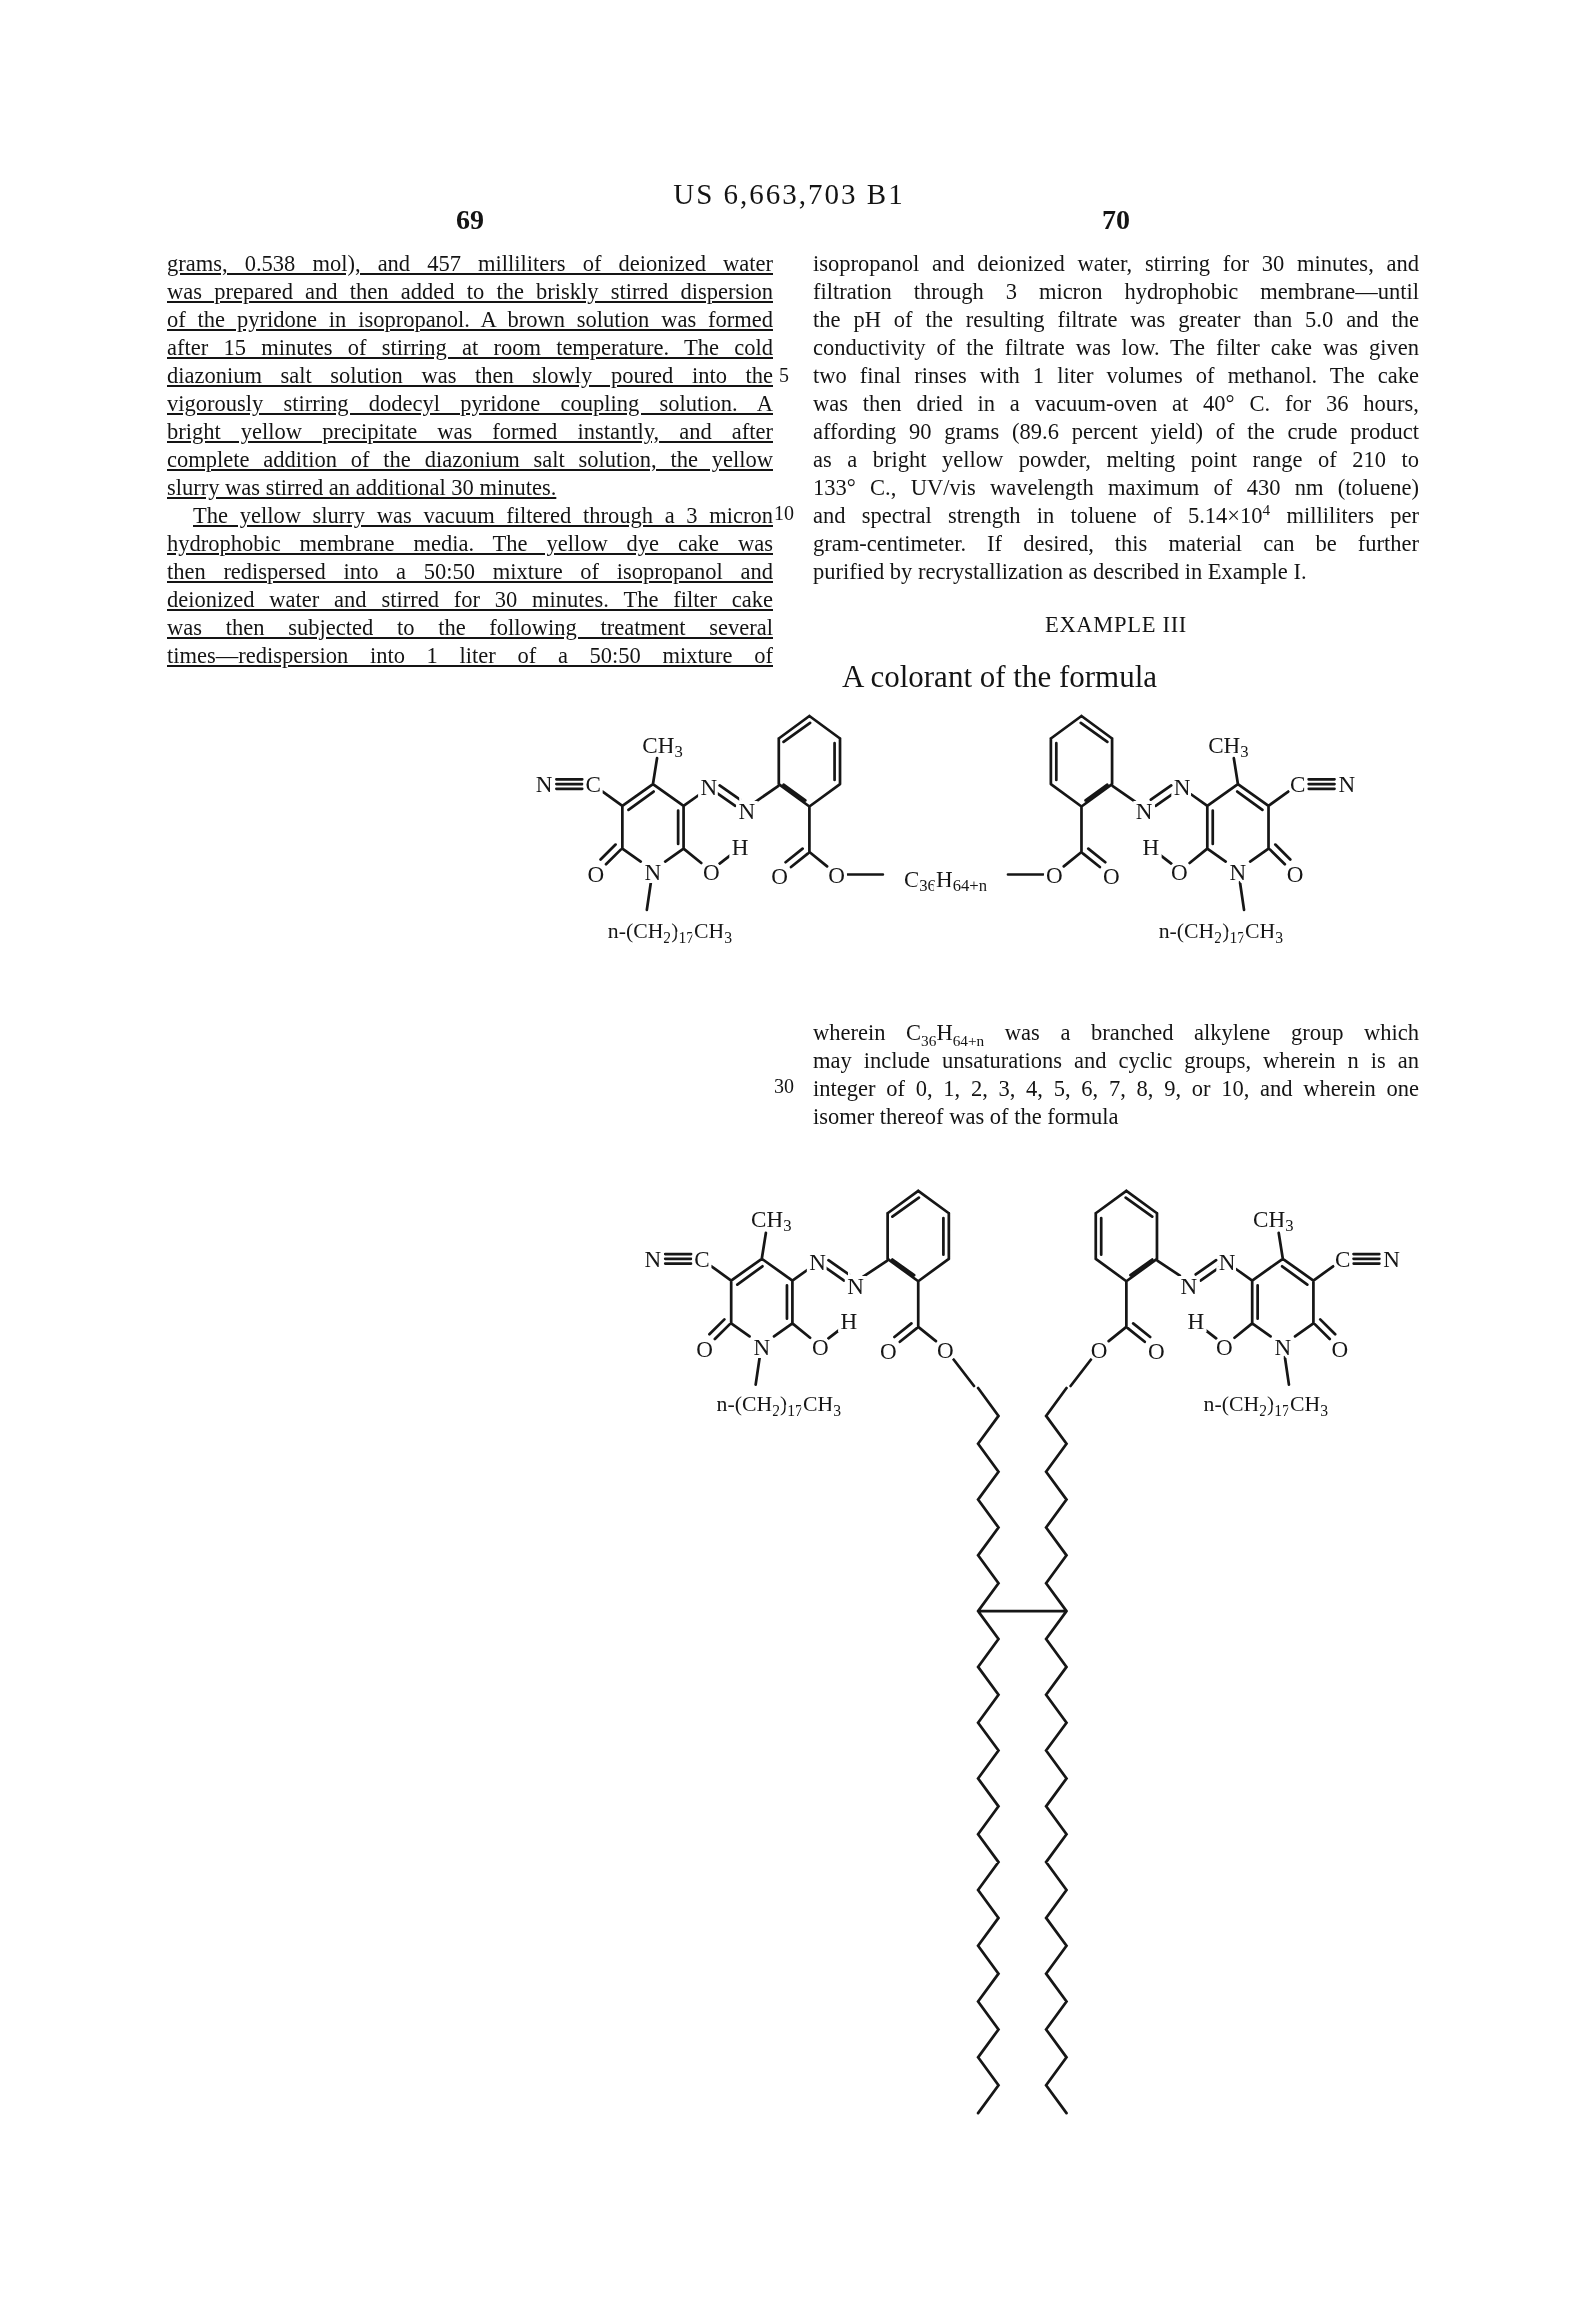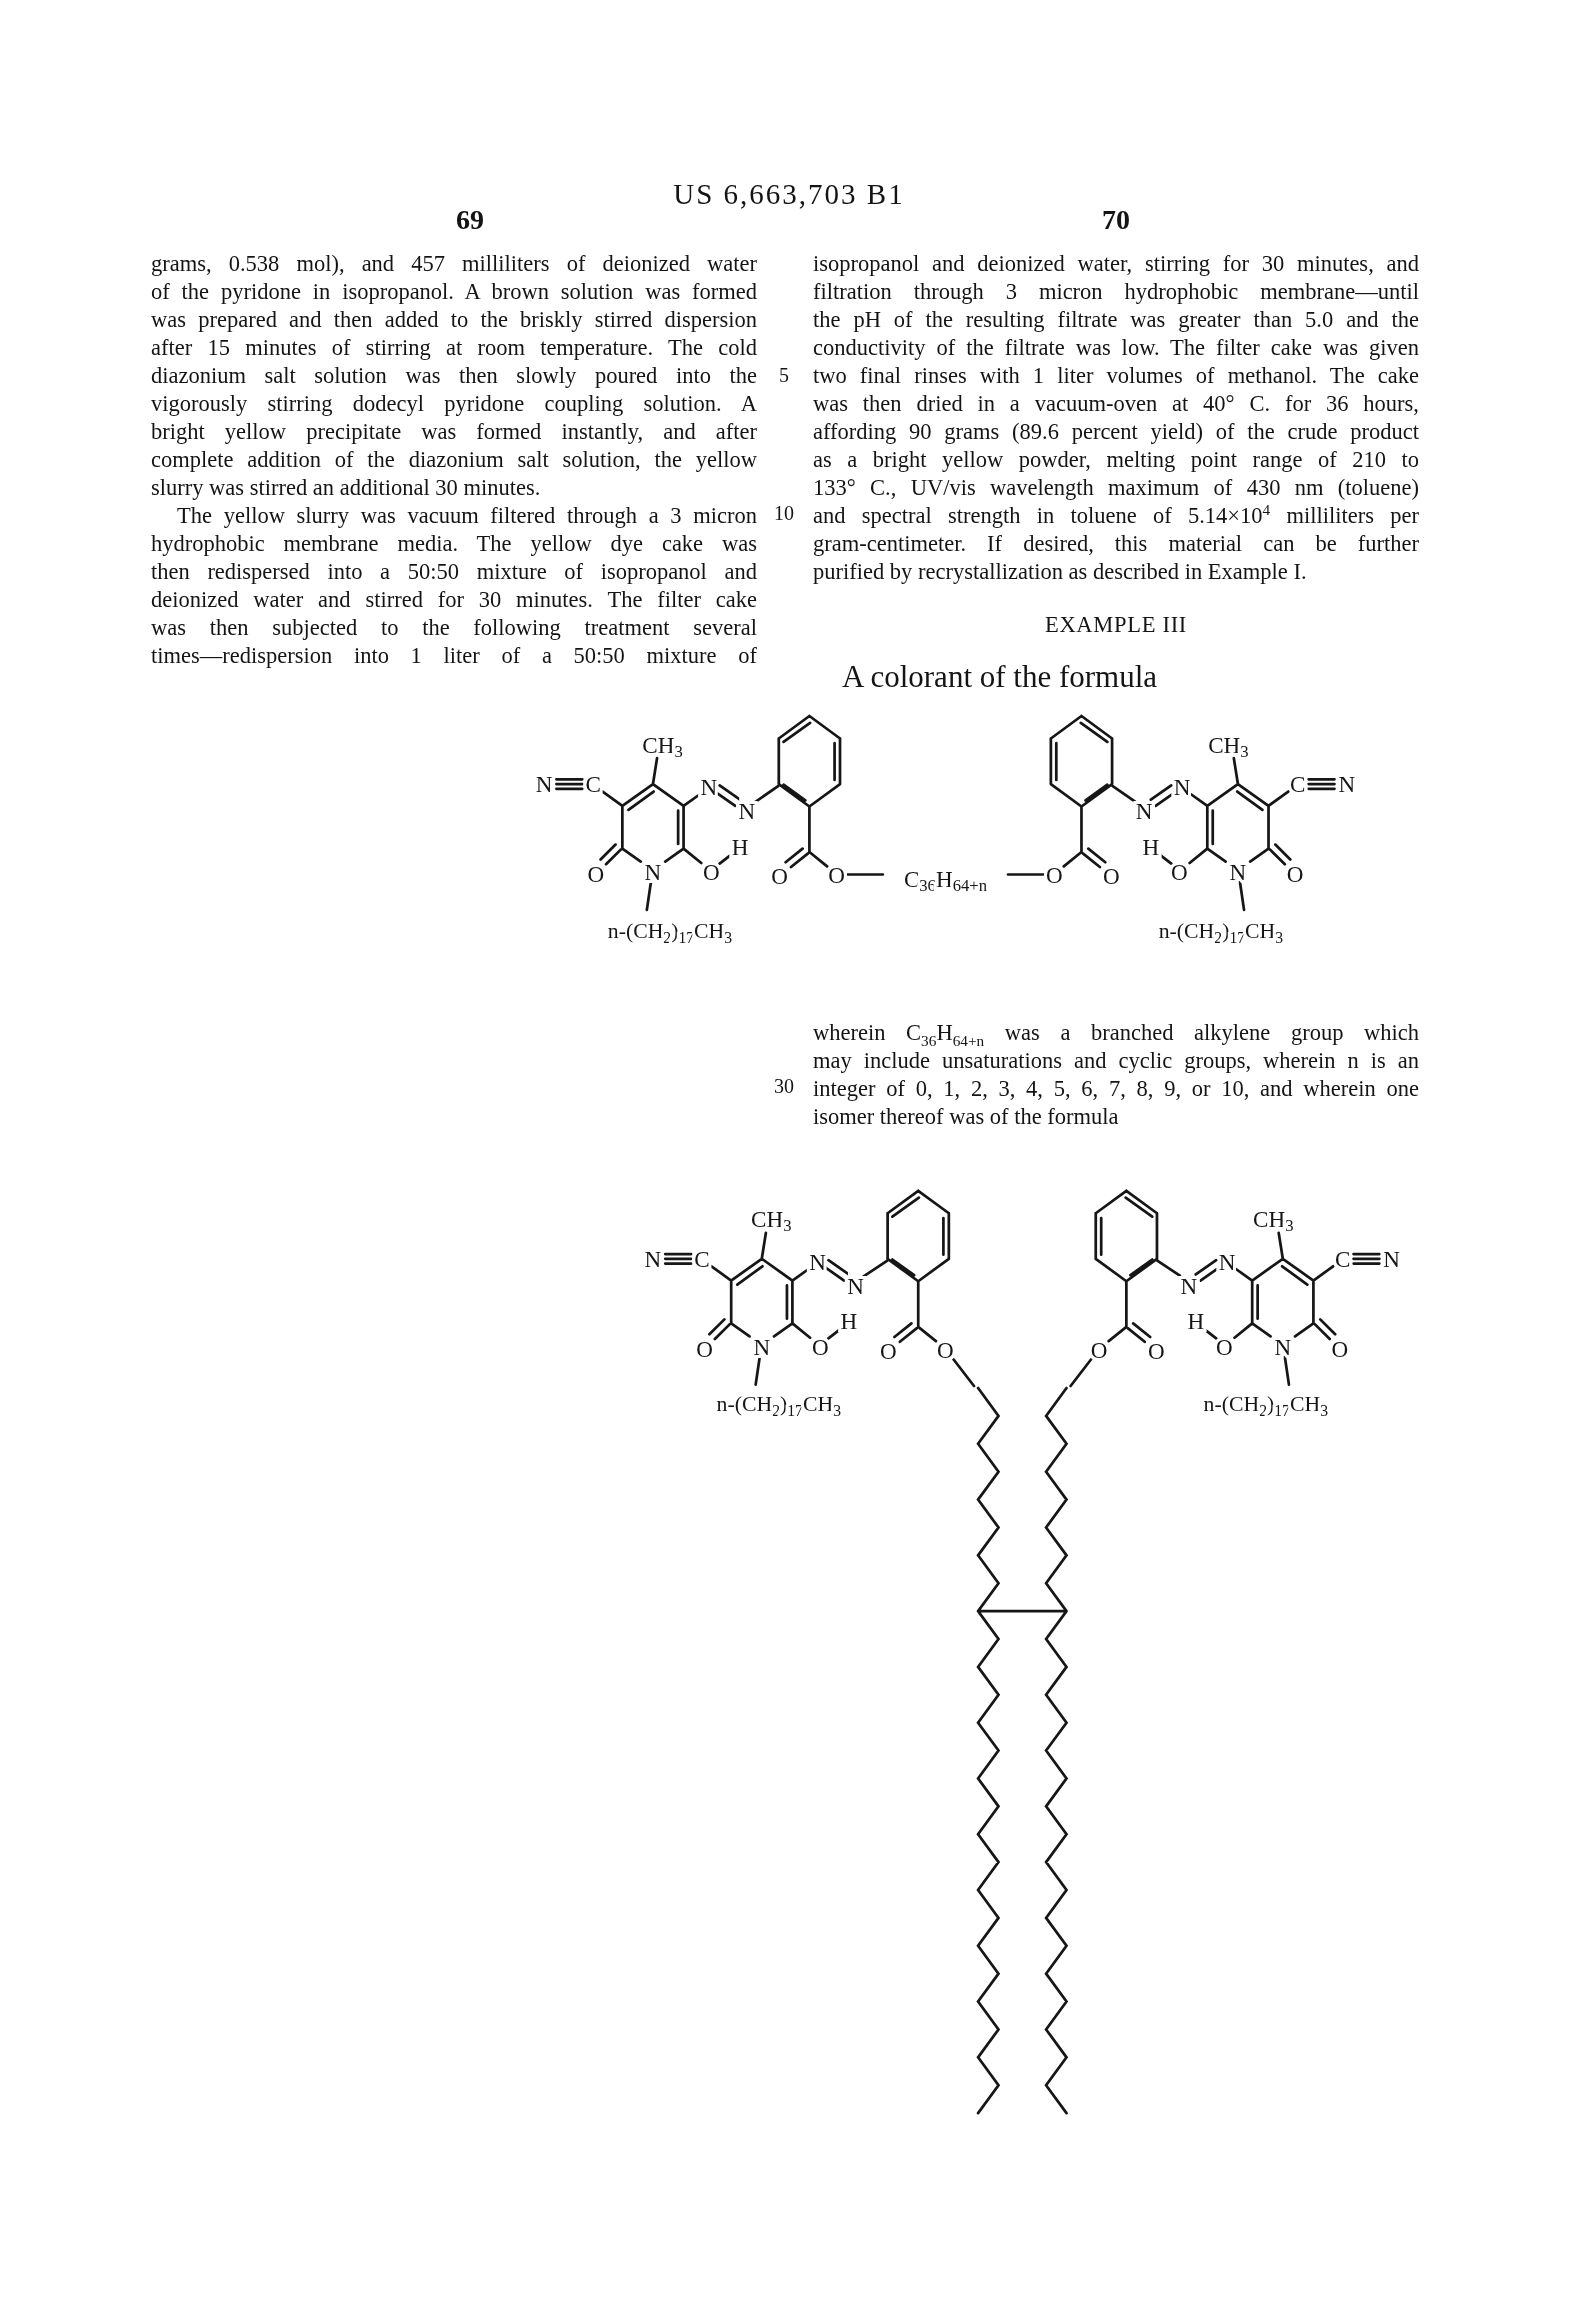--- a/index.html
+++ b/index.html
@@ -24,21 +24,21 @@
   .textcol{
     position:absolute;width:606px;
     font-size:22.5px;line-height:28px;
   }
   .textcol .line{
     text-align:justify;text-align-last:justify;
     white-space:normal;height:28px;overflow:visible;
   }
   .textcol .line.lastline{text-align-last:left;}
   .textcol .line.indent{text-indent:26px;}
-  .leftcol{left:151px;top:250px;}
+  .leftcol{left:167px;top:250px;text-decoration:underline;}
   .rightcol{left:813px;top:250px;}
   .whereinpara{left:813px;top:1019px;}
   .margin-num{
     position:absolute;left:761px;width:46px;
     text-align:center;font-size:20px;
   }
   .example-heading{
     position:absolute;left:813px;top:612px;width:606px;
     text-align:center;font-size:22.5px;letter-spacing:0.7px;
   }
@@ -65,22 +65,22 @@
   <div class="patent-number">US 6,663,703 B1</div>
   <div class="col-num left">69</div>
   <div class="col-num right">70</div>
 
   <div class="margin-num" style="top:364px">5</div>
   <div class="margin-num" style="top:502px">10</div>
   <div class="margin-num" style="top:1075px">30</div>
 
   <div class="textcol leftcol">
     <div class="line">grams, 0.538 mol), and 457 milliliters of deionized water</div>
+    <div class="line">was prepared and then added to the briskly stirred dispersion</div>
     <div class="line">of the pyridone in isopropanol. A brown solution was formed</div>
-    <div class="line">was prepared and then added to the briskly stirred dispersion</div>
     <div class="line">after 15 minutes of stirring at room temperature. The cold</div>
     <div class="line">diazonium salt solution was then slowly poured into the</div>
     <div class="line">vigorously stirring dodecyl pyridone coupling solution. A</div>
     <div class="line">bright yellow precipitate was formed instantly, and after</div>
     <div class="line">complete addition of the diazonium salt solution, the yellow</div>
     <div class="line lastline">slurry was stirred an additional 30 minutes.</div>
     <div class="line indent">The yellow slurry was vacuum filtered through a 3 micron</div>
     <div class="line">hydrophobic membrane media. The yellow dye cake was</div>
     <div class="line">then redispersed into a 50:50 mixture of isopropanol and</div>
     <div class="line">deionized water and stirred for 30 minutes. The filter cake</div>

